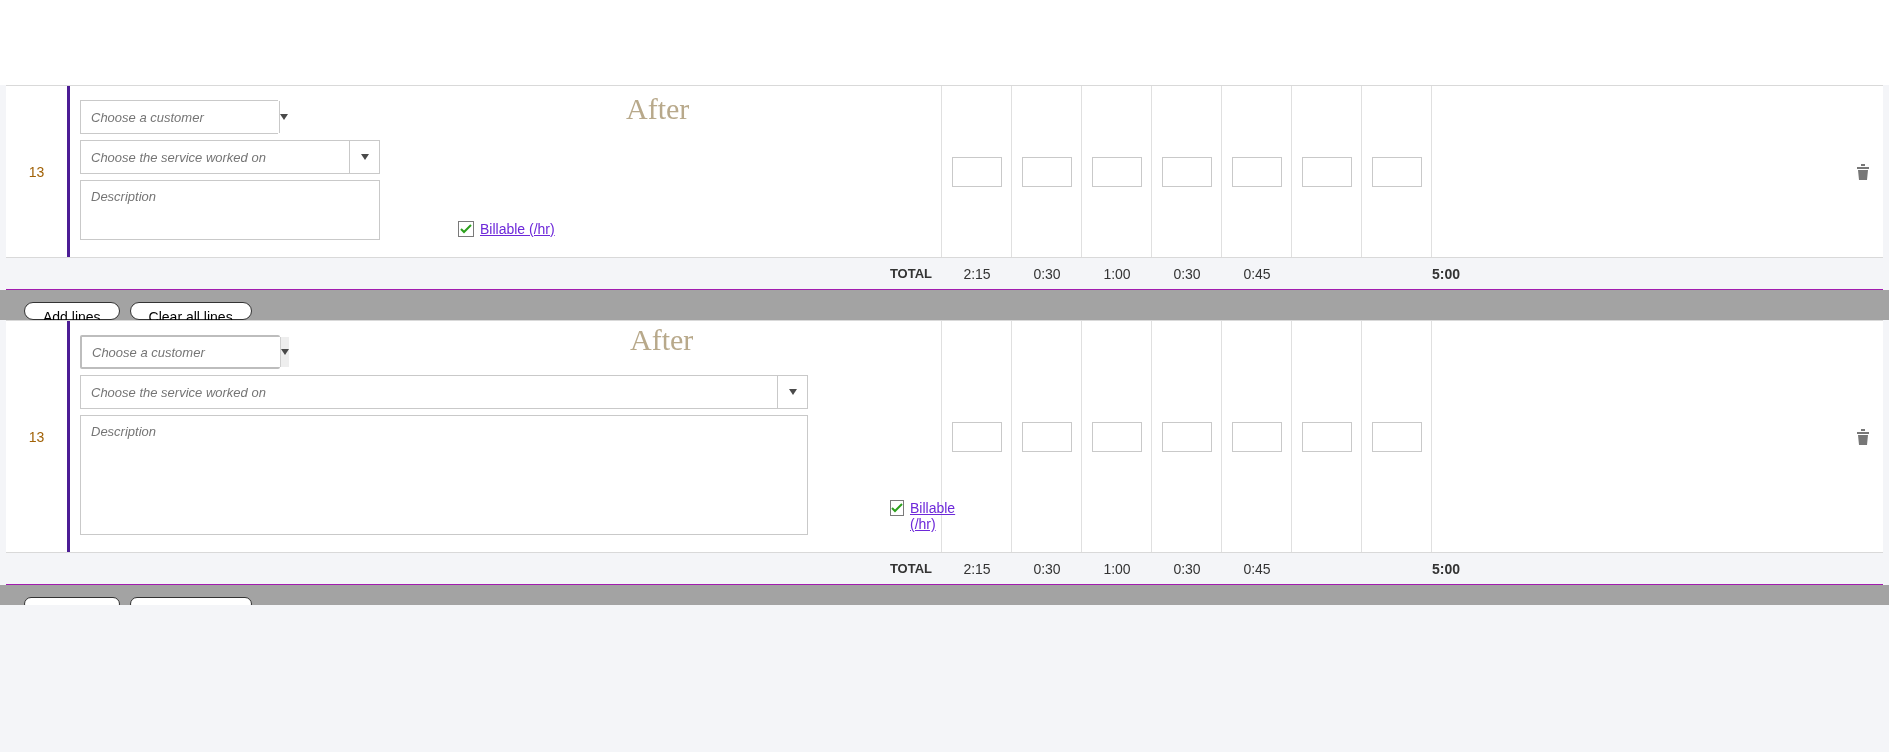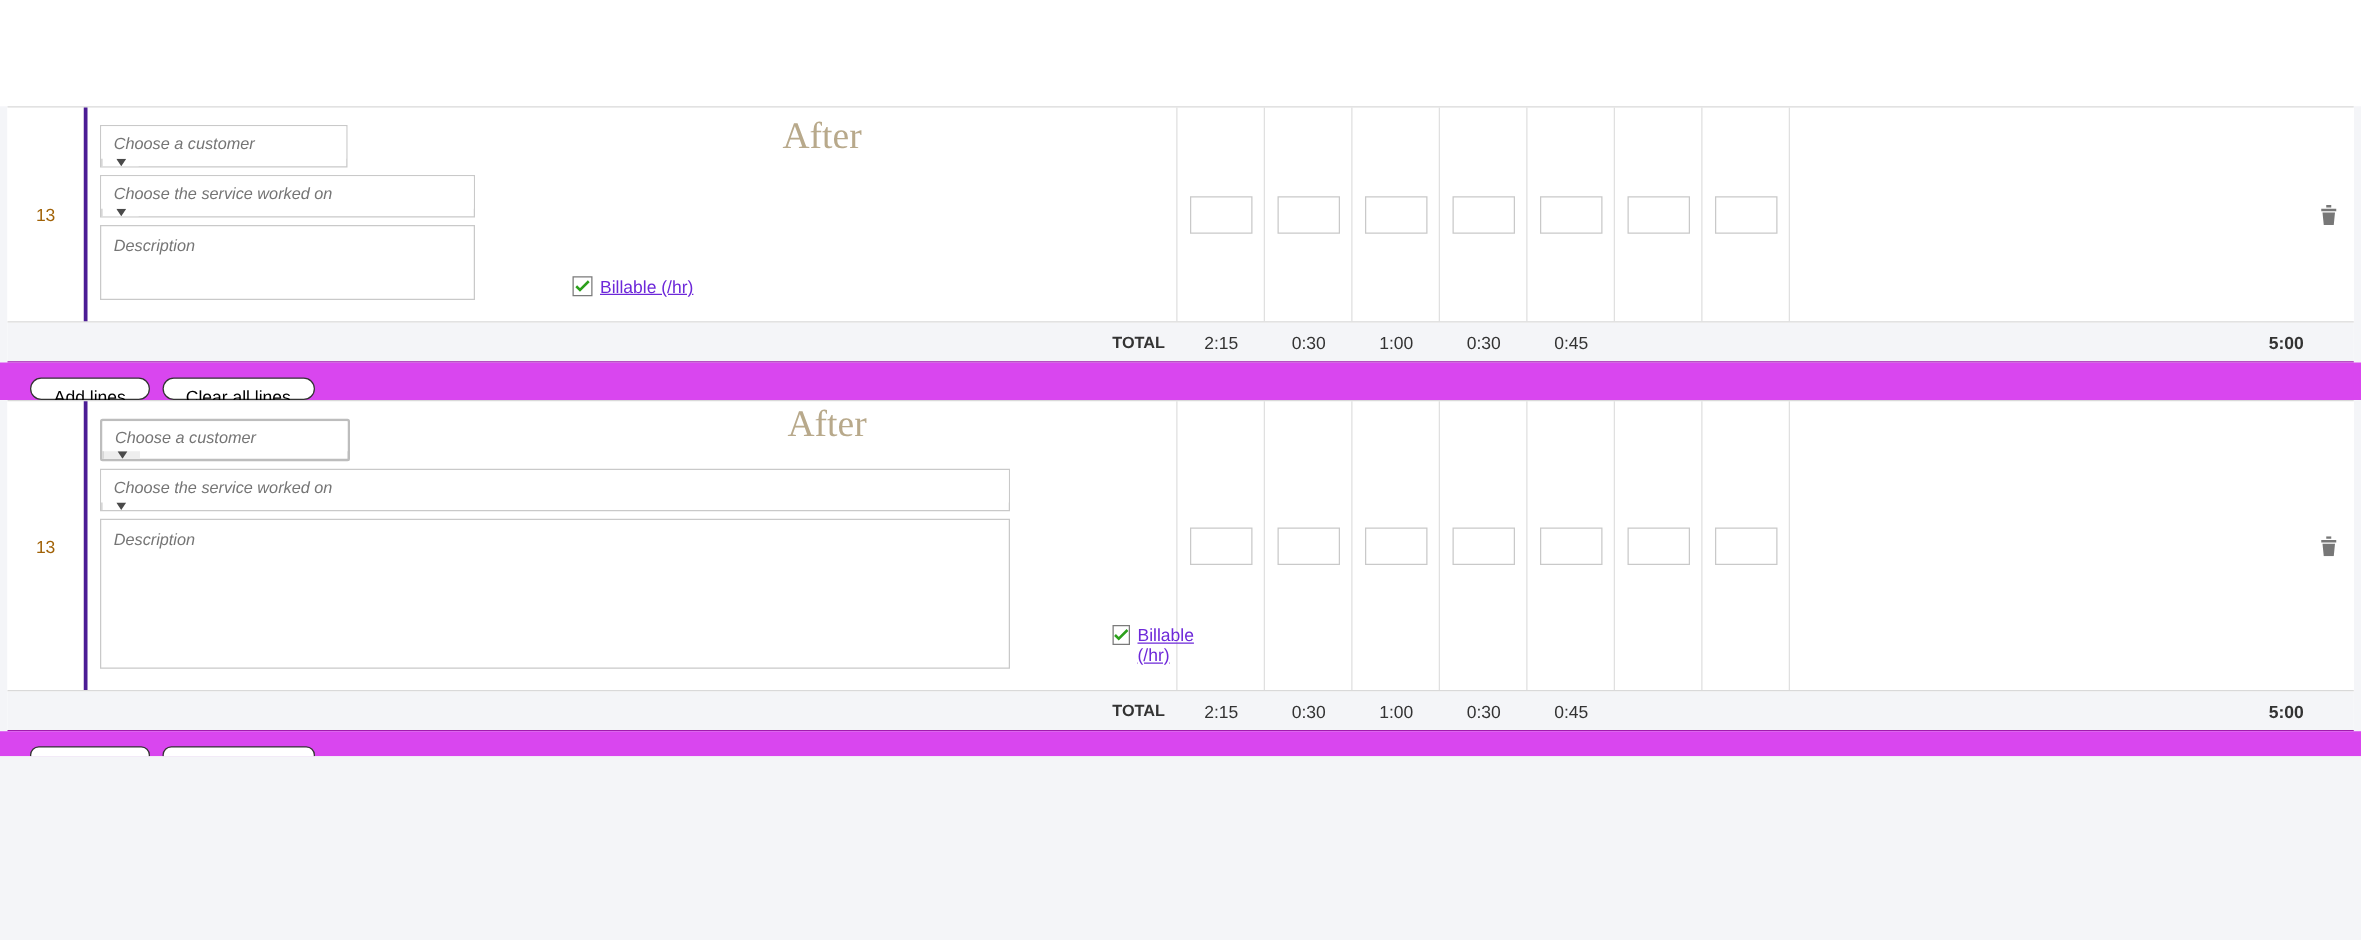--- a/index.html
+++ b/index.html
@@ -46,21 +46,20 @@
   }
 
   
   .cust-select, .svc-select {
     display: flex;
     width: 300px;
     height: 34px;
     border: 1px solid #c9c9c9;
     background: #fff;
     margin-bottom: 6px;
-    flex-direction: column;
   }
   .cust-select .inp, .svc-select .inp {
     flex: 1;
     border: none;
     padding: 0 10px;
     font-size: 13px;
     font-style: italic;
     color: #b1b1b1;
     outline: none;
   }
@@ -160,31 +159,31 @@
     font-weight: 700;
     font-size: 13px;
   }
   .totals-row .tcell {
     width: 70px;
     text-align: center;
     font-weight: 500;
   }
   .totals-row .tcell.last {
     flex: 1;
-    text-align: right;
+    text-align: left;
     padding-right: 40px;
     font-weight: 600;
   }
 
   
   .btns {
     display: flex;
     gap: 10px;
     padding: 12px 0 0 24px;
-    background: #d946ef;
+    background: #a3a3a3;
   }
   .pill {
     border: 1px solid #333;
     border-radius: 18px;
     padding: 6px 18px;
     font-size: 14px;
     background: #fff;
     cursor: pointer;
   }
   .clip-before { height: 30px; overflow: hidden; }

